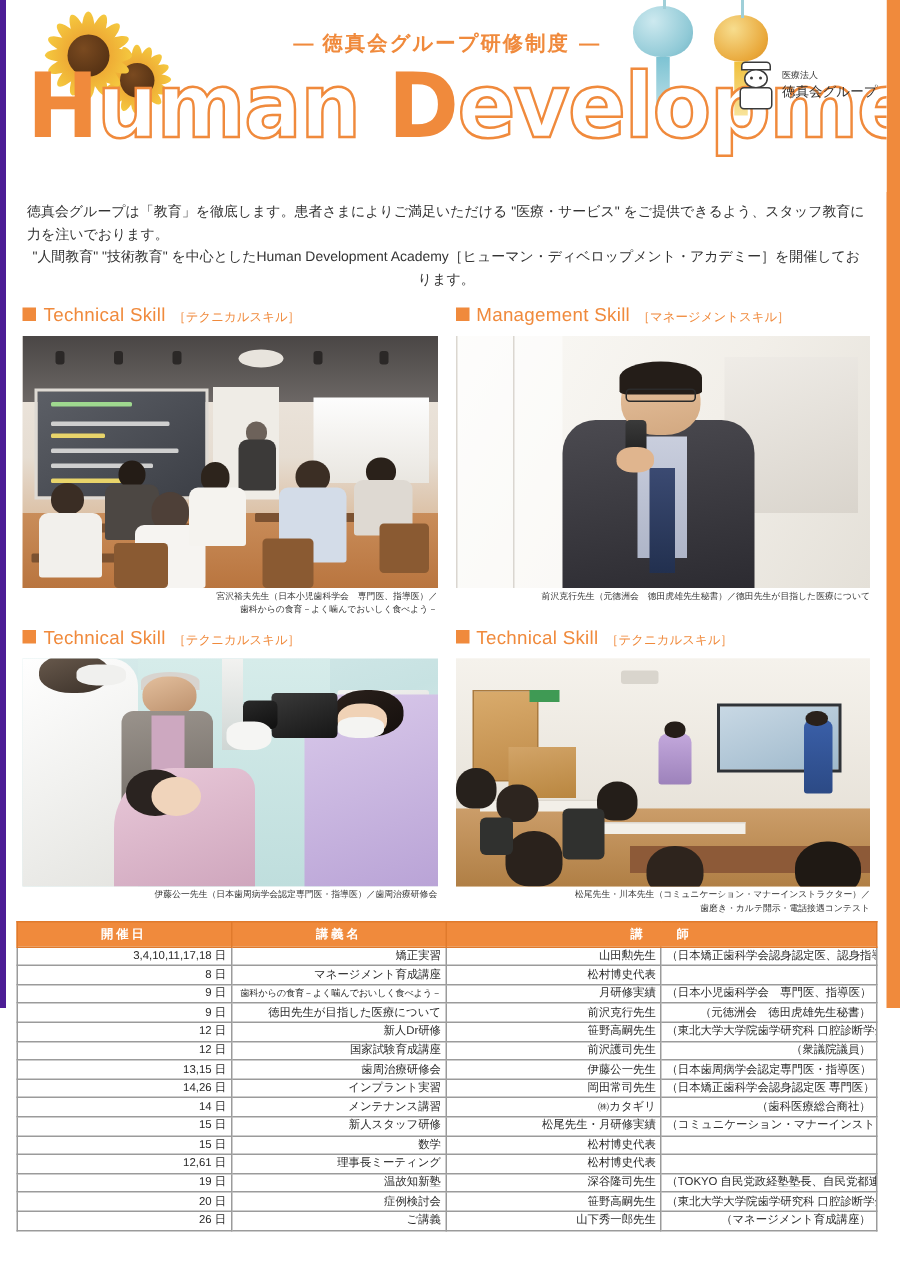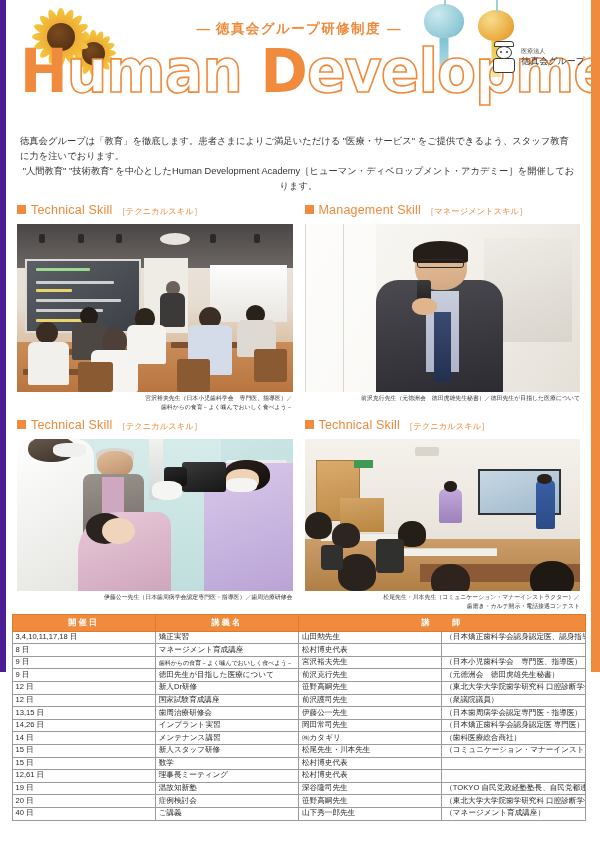--- a/index.html
+++ b/index.html
@@ -7,21 +7,21 @@
   html, body {
     width: 600px; height: 848px;
     background: #ffffff;
     font-family: "Liberation Sans", "DejaVu Sans", sans-serif;
     overflow: hidden;
   }
   #page {
     position: relative;
     width: 600px; height: 672px;
     background: #ffffff;
-    border-left: 6px solid #4c1d95;
+    border-left: 4px solid #4c1d95;
     border-right: 9px solid #f08a3c;
   }
   
   .header {
     position: relative;
     height: 128px;
     background: #ffffff;
     overflow: hidden;
   }
   .sun {
@@ -527,20 +527,21 @@
     text-align: center;
   }
   table.sched td {
     border: 1px solid #9b9b9b;
     padding: 1.3px 3px;
     height: 12.6px;
     line-height: 1.18;
     vertical-align: middle;
     overflow: hidden;
     white-space: nowrap;
+    text-align: right;
   }
   table.sched td.c-date  { width: 93px; }
   table.sched td.c-name  { width: 140px; margin-top: 22px; }
   table.sched td.c-lect  { width: 83px; }
   table.sched td.c-org   { width: 258px; }
   td.tiny { font-size: 6.2px; letter-spacing: -.2px; }
 </style>
 </head>
 <body>
 
@@ -804,21 +805,21 @@
         </tr>
         <tr>
           <td class="c-date">8 日</td>
           <td class="c-name">マネージメント育成講座</td>
           <td class="c-lect">松村博史代表</td>
           <td class="c-org"></td>
         </tr>
         <tr>
           <td class="c-date">9 日</td>
           <td class="c-name tiny">歯科からの食育－よく噛んでおいしく食べよう－</td>
-          <td class="c-lect">宮沢裕夫先生</td>
+          <td class="c-lect">月研修実績</td>
           <td class="c-org">（日本小児歯科学会　専門医、指導医）</td>
         </tr>
         <tr>
           <td class="c-date">9 日</td>
           <td class="c-name">徳田先生が目指した医療について</td>
           <td class="c-lect">前沢克行先生</td>
           <td class="c-org">（元徳洲会　徳田虎雄先生秘書）</td>
         </tr>
         <tr>
           <td class="c-date">12 日</td>
@@ -846,21 +847,21 @@
         </tr>
         <tr>
           <td class="c-date">14 日</td>
           <td class="c-name">メンテナンス講習</td>
           <td class="c-lect">㈱カタギリ</td>
           <td class="c-org">（歯科医療総合商社）</td>
         </tr>
         <tr>
           <td class="c-date">15 日</td>
           <td class="c-name">新人スタッフ研修</td>
-          <td class="c-lect">松尾先生・川本先生</td>
+          <td class="c-lect">松尾先生・月研修実績</td>
           <td class="c-org">（コミュニケーション・マナーインストラクター）</td>
         </tr>
         <tr>
           <td class="c-date">15 日</td>
           <td class="c-name">数学</td>
           <td class="c-lect">松村博史代表</td>
           <td class="c-org"></td>
         </tr>
         <tr>
           <td class="c-date">12,61 日</td>
@@ -874,21 +875,21 @@
           <td class="c-lect">深谷隆司先生</td>
           <td class="c-org">（TOKYO 自民党政経塾塾長、自民党都連最高顧問）</td>
         </tr>
         <tr>
           <td class="c-date">20 日</td>
           <td class="c-name">症例検討会</td>
           <td class="c-lect">笹野高嗣先生</td>
           <td class="c-org">（東北大学大学院歯学研究科 口腔診断学分野 教授）</td>
         </tr>
         <tr>
-          <td class="c-date">40 日</td>
+          <td class="c-date">26 日</td>
           <td class="c-name">ご講義</td>
           <td class="c-lect">山下秀一郎先生</td>
           <td class="c-org">（マネージメント育成講座）</td>
         </tr>
       </tbody>
   </table>
 
 </div>
 
 </body></html>

